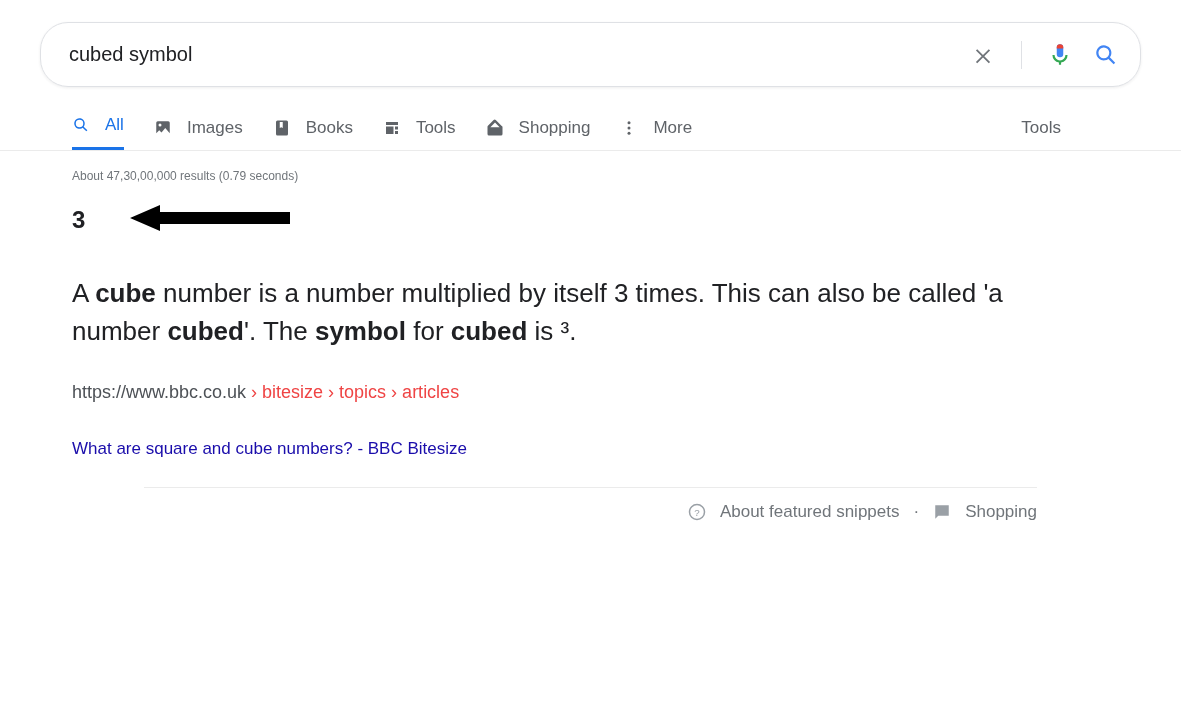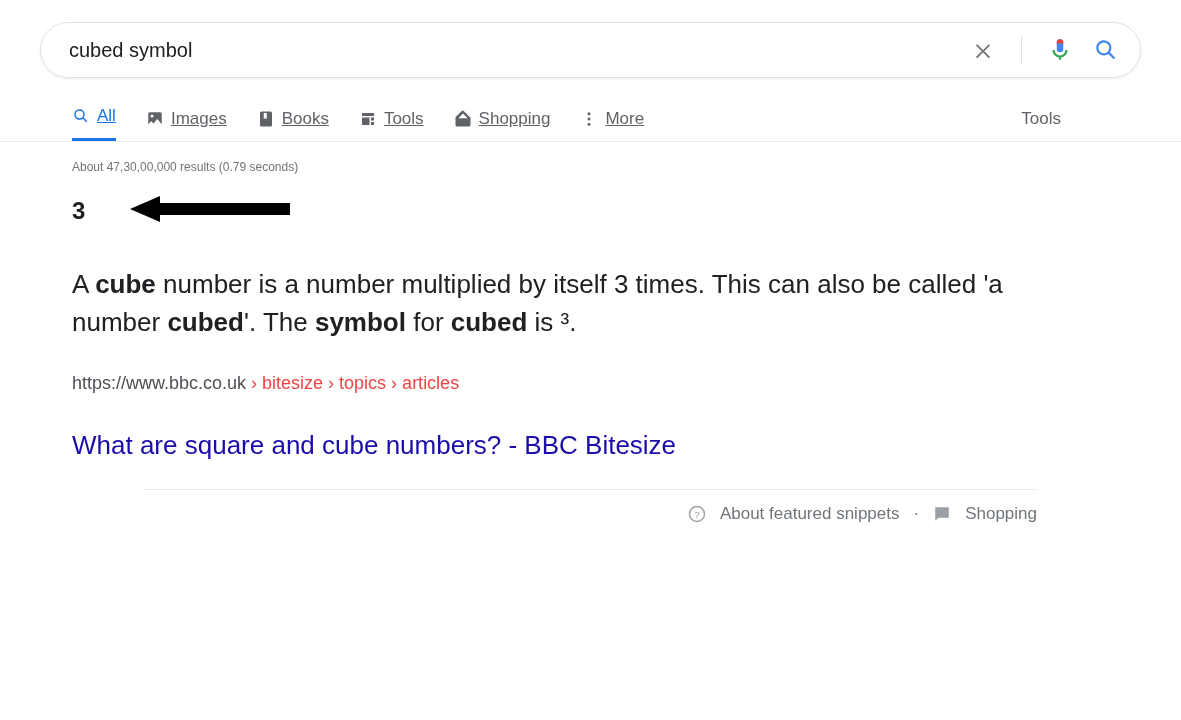--- a/index.html
+++ b/index.html
@@ -2,38 +2,38 @@
 <html><head>
 <meta charset="utf-8">
 <style>
   * { box-sizing: border-box; margin: 0; padding: 0; }
   html, body { width: 1181px; height: 720px; font-family: Arial, sans-serif; background: #fff; color: #202124; }
   body { padding-top: 22px; }
 
   .search-wrap { margin: 0 40px 0 40px; }
   .search-bar {
     display: flex; align-items: center;
-    height: 56px; border: 1px solid #dfe1e5; border-radius: 28px;
+    height: 65px; border: 1px solid #dfe1e5; border-radius: 28px;
     padding: 0 20px 0 28px; box-shadow: 0 1px 3px rgba(32,33,36,0.08);
   }
   .search-input {
     flex: 1; border: none; outline: none; font-size: 20px; color: #202124; background: transparent;
   }
   .search-actions { display: flex; align-items: center; gap: 18px; }
   .divider { width: 1px; height: 28px; background: #dfe1e5; margin: 0 6px; }
   .icon-btn { display: inline-flex; align-items: center; justify-content: center; width: 28px; height: 28px; cursor: pointer; }
   .clear-icon svg { width: 22px; height: 22px; }
   .mic, .mag { width: 26px; height: 26px; }
 
   .tabs-row {
     display: flex; align-items: flex-end; gap: 30px;
     margin: 28px 0 0 72px; padding-bottom: 0;
     color: #5f6368; font-size: 17px;
   }
-  .tab { display: inline-flex; align-items: center; gap: 7px; padding-bottom: 12px; cursor: pointer; text-decoration: underline; }
+  .tab { display: inline-flex; align-items: center; gap: 15px; padding-bottom: 12px; cursor: pointer; }
   .tab.active { color: #1a73e8; border-bottom: 3px solid #1a73e8; }
   .tab .ticon { width: 18px; height: 18px; display: inline-flex; }
   .tabs-spacer { flex: 1; }
   .tools { color: #5f6368; padding-bottom: 12px; cursor: pointer; margin-right: 120px; text-align: center; }
   hr.tabs-divider { border: none; border-top: 1px solid #ebebeb; margin: 0; }
 
   .stats { margin: 18px 0 0 72px; color: #70757a; font-size: 12px; }
 
   .answer-block { margin: 22px 72px 0 72px; }
   .answer-heading-row { display: flex; align-items: center; gap: 45px; }
@@ -42,21 +42,21 @@
 
   .snippet {
     margin-top: 40px; font-size: 26px; line-height: 1.45; color: #202124;
     max-width: 1010px;
   }
   .snippet b { font-weight: 700; }
 
   .url-path { margin-top: 32px; font-size: 18px; color: #4d5156; }
   .url-path .crumbs { color: #ef4444; }
 
-  .result-title { display: inline-block; margin-top: 36px; font-size: 26px; color: #1a0dab; cursor: pointer; }
+  .result-title { display: inline-block; margin-top: 36px; font-size: 17px; color: #1a0dab; cursor: pointer; }
 
   .footer-row {
     display: flex; align-items: center; justify-content: flex-end; gap: 14px;
     margin: 28px 72px 0 72px; color: #70757a; font-size: 17px;
     border-top: 1px solid #ebebeb; padding-top: 14px;
   }
   .footer-row .dot { color: #70757a; }
   .footer-row .qmark, .footer-row .fb-icon { display: inline-flex; }
   .footer-row span.link { cursor: pointer; }
 </style>

